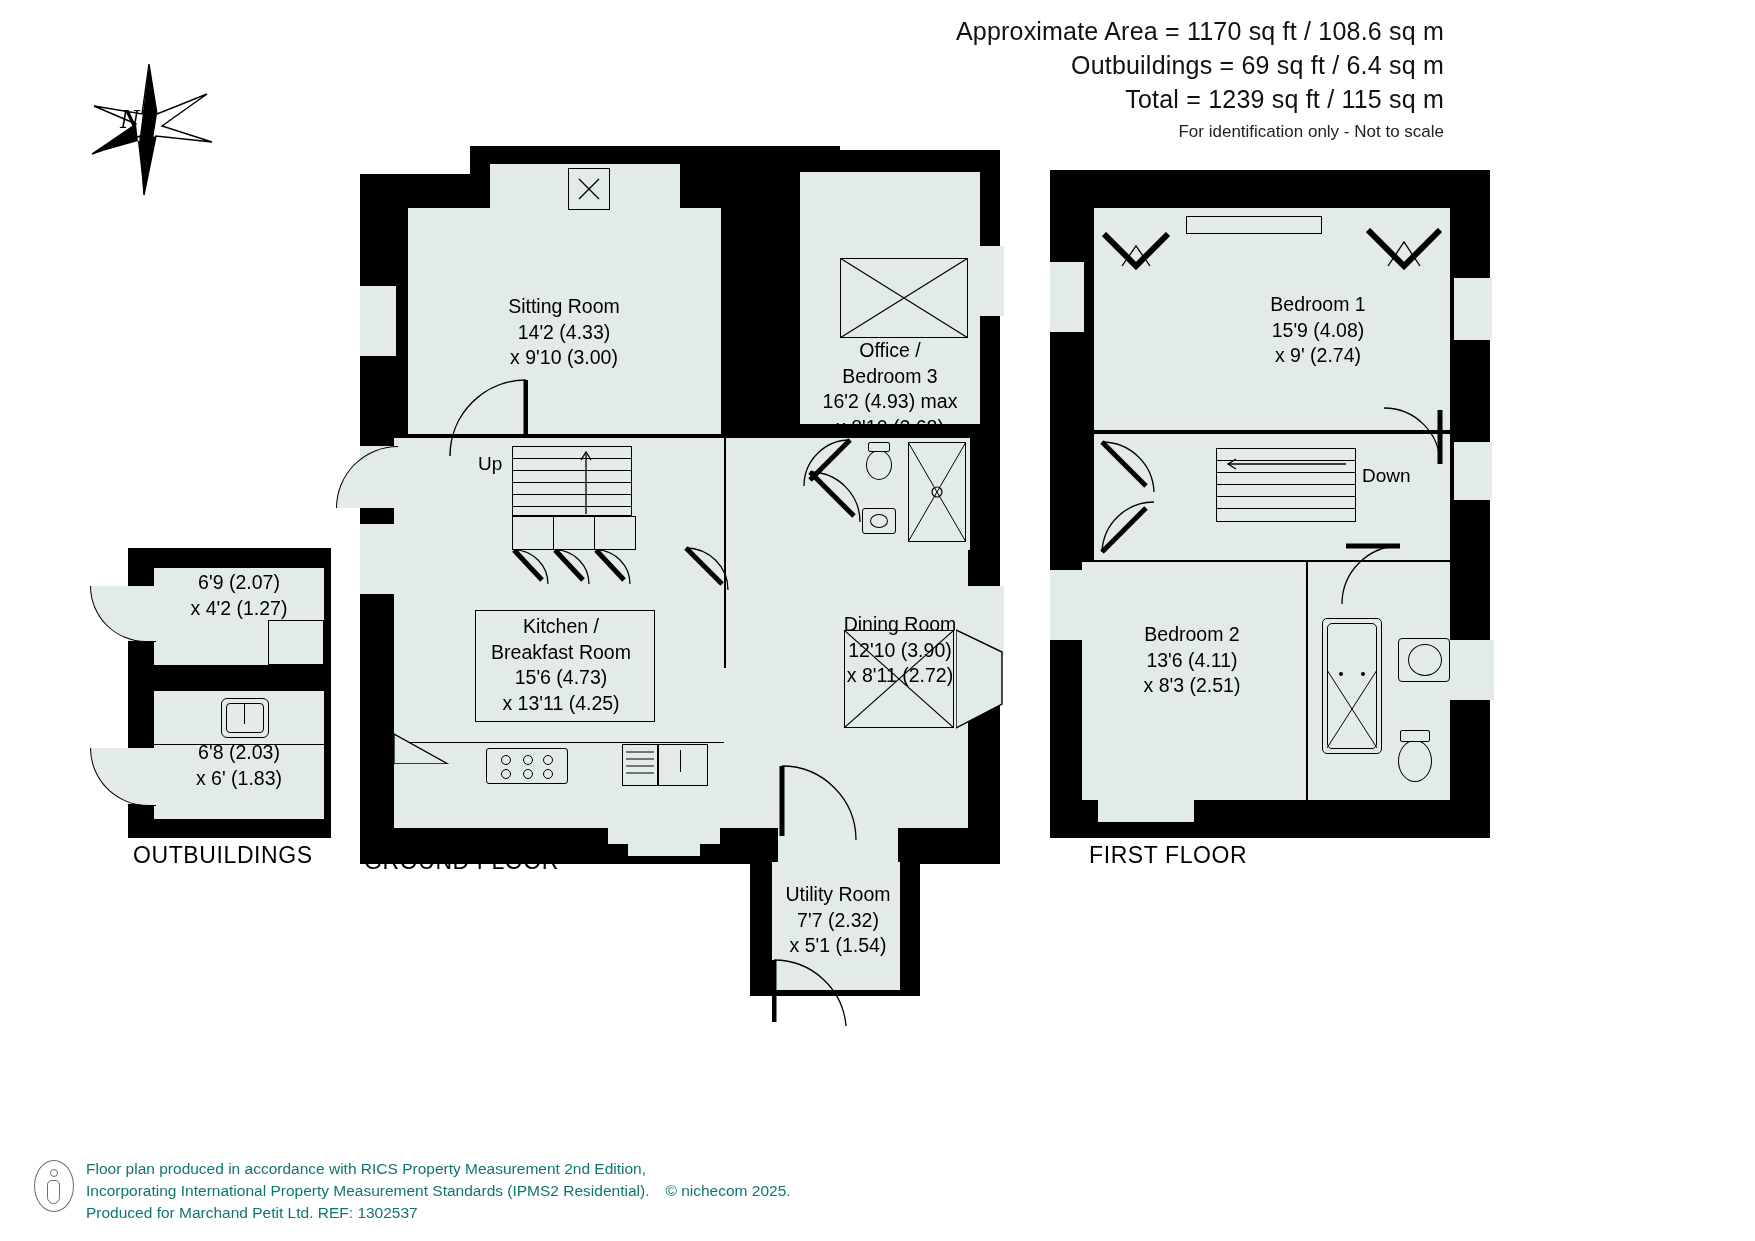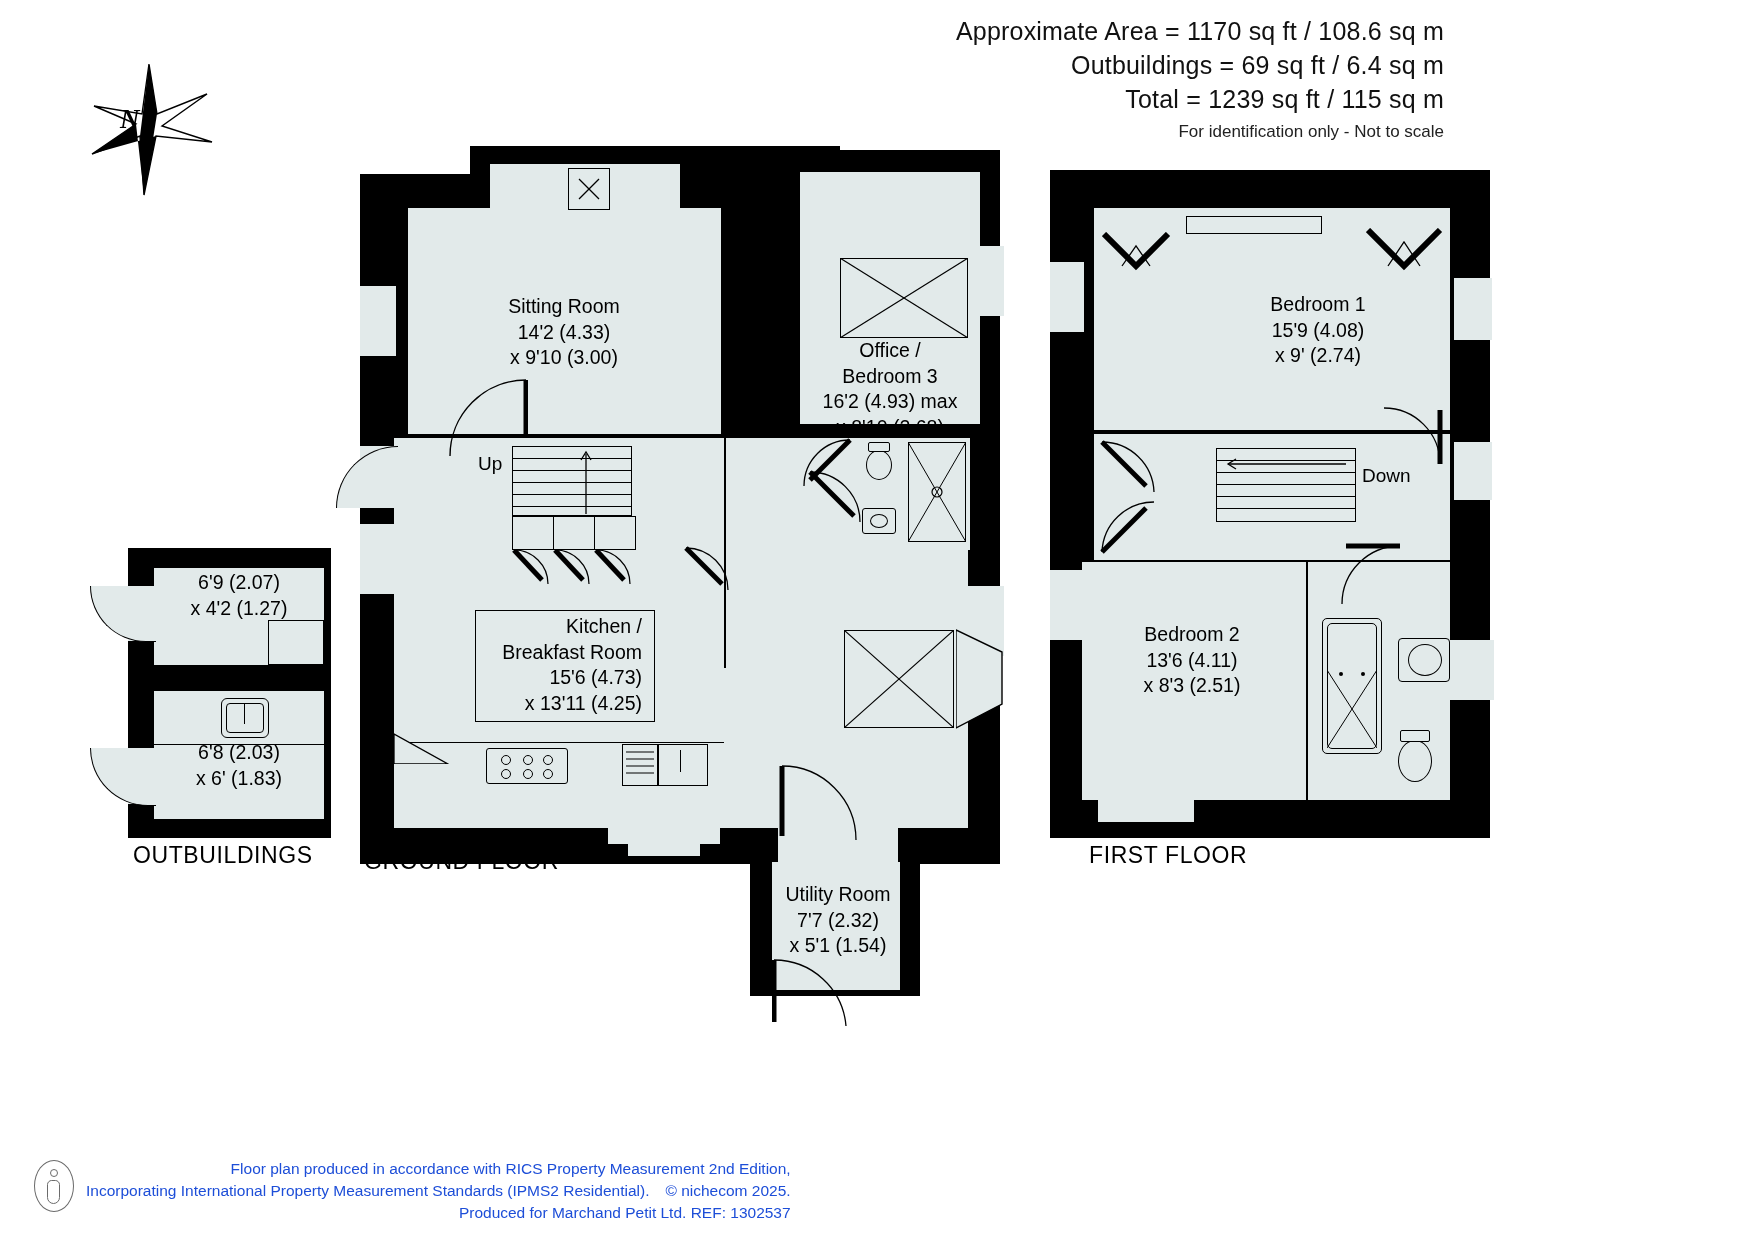--- a/index.html
+++ b/index.html
@@ -156,23 +156,22 @@
     border: 1.4px solid #6b6b6b;
     border-radius: 5px 5px 7px 7px;
     box-sizing: border-box;
   }
   #footer-text {
     position: absolute;
     left: 52px;
     top: 0;
     font-size: 15.5px;
     line-height: 22px;
-    color: #1d4ed8;
+    color: #0f766e;
     white-space: nowrap;
-    text-align: right;
   }
   #footer-text .copy { margin-left: 16px; }
 </style>
 </head>
 <body>
 
 <div id="header">
   <div class="line">Approximate Area = 1170 sq ft / 108.6 sq m</div>
   <div class="line">Outbuildings =  69 sq ft / 6.4 sq m</div>
   <div class="line">Total = 1239 sq ft / 115 sq m</div>
@@ -389,27 +388,32 @@
     <div>x 9'10 (3.00)</div>
   </div>
 
   <div class="label" style="left:424px; top:144px; width:212px;margin-top:48px;">
     <div>Office /</div>
     <div>Bedroom 3</div>
     <div>16'2 (4.93) max</div>
     <div>x 8'10 (2.68)</div>
   </div>
 
-  <div class="label" style="left:96px; top:468px; width:186px;text-align:right;">
+  <div class="label" style="left:108px; top:468px; width:186px;">
     <div>Kitchen /</div>
     <div>Breakfast Room</div>
     <div>15'6 (4.73)</div>
     <div>x 13'11 (4.25)</div>
   </div>
 
+  <div class="label" style="left:440px; top:466px; width:200px;">
+    <div>Dining Room</div>
+    <div>12'10 (3.90)</div>
+    <div>x 8'11 (2.72)</div>
+  </div>
 
   <div class="label" style="left:398px; top:736px; width:160px;">
     <div>Utility Room</div>
     <div>7'7 (2.32)</div>
     <div>x 5'1 (1.54)</div>
   </div>
 </div>
 
 <div class="floor-title" style="left:364px; top:822px;margin-top:26px;">GROUND FLOOR</div>
 

